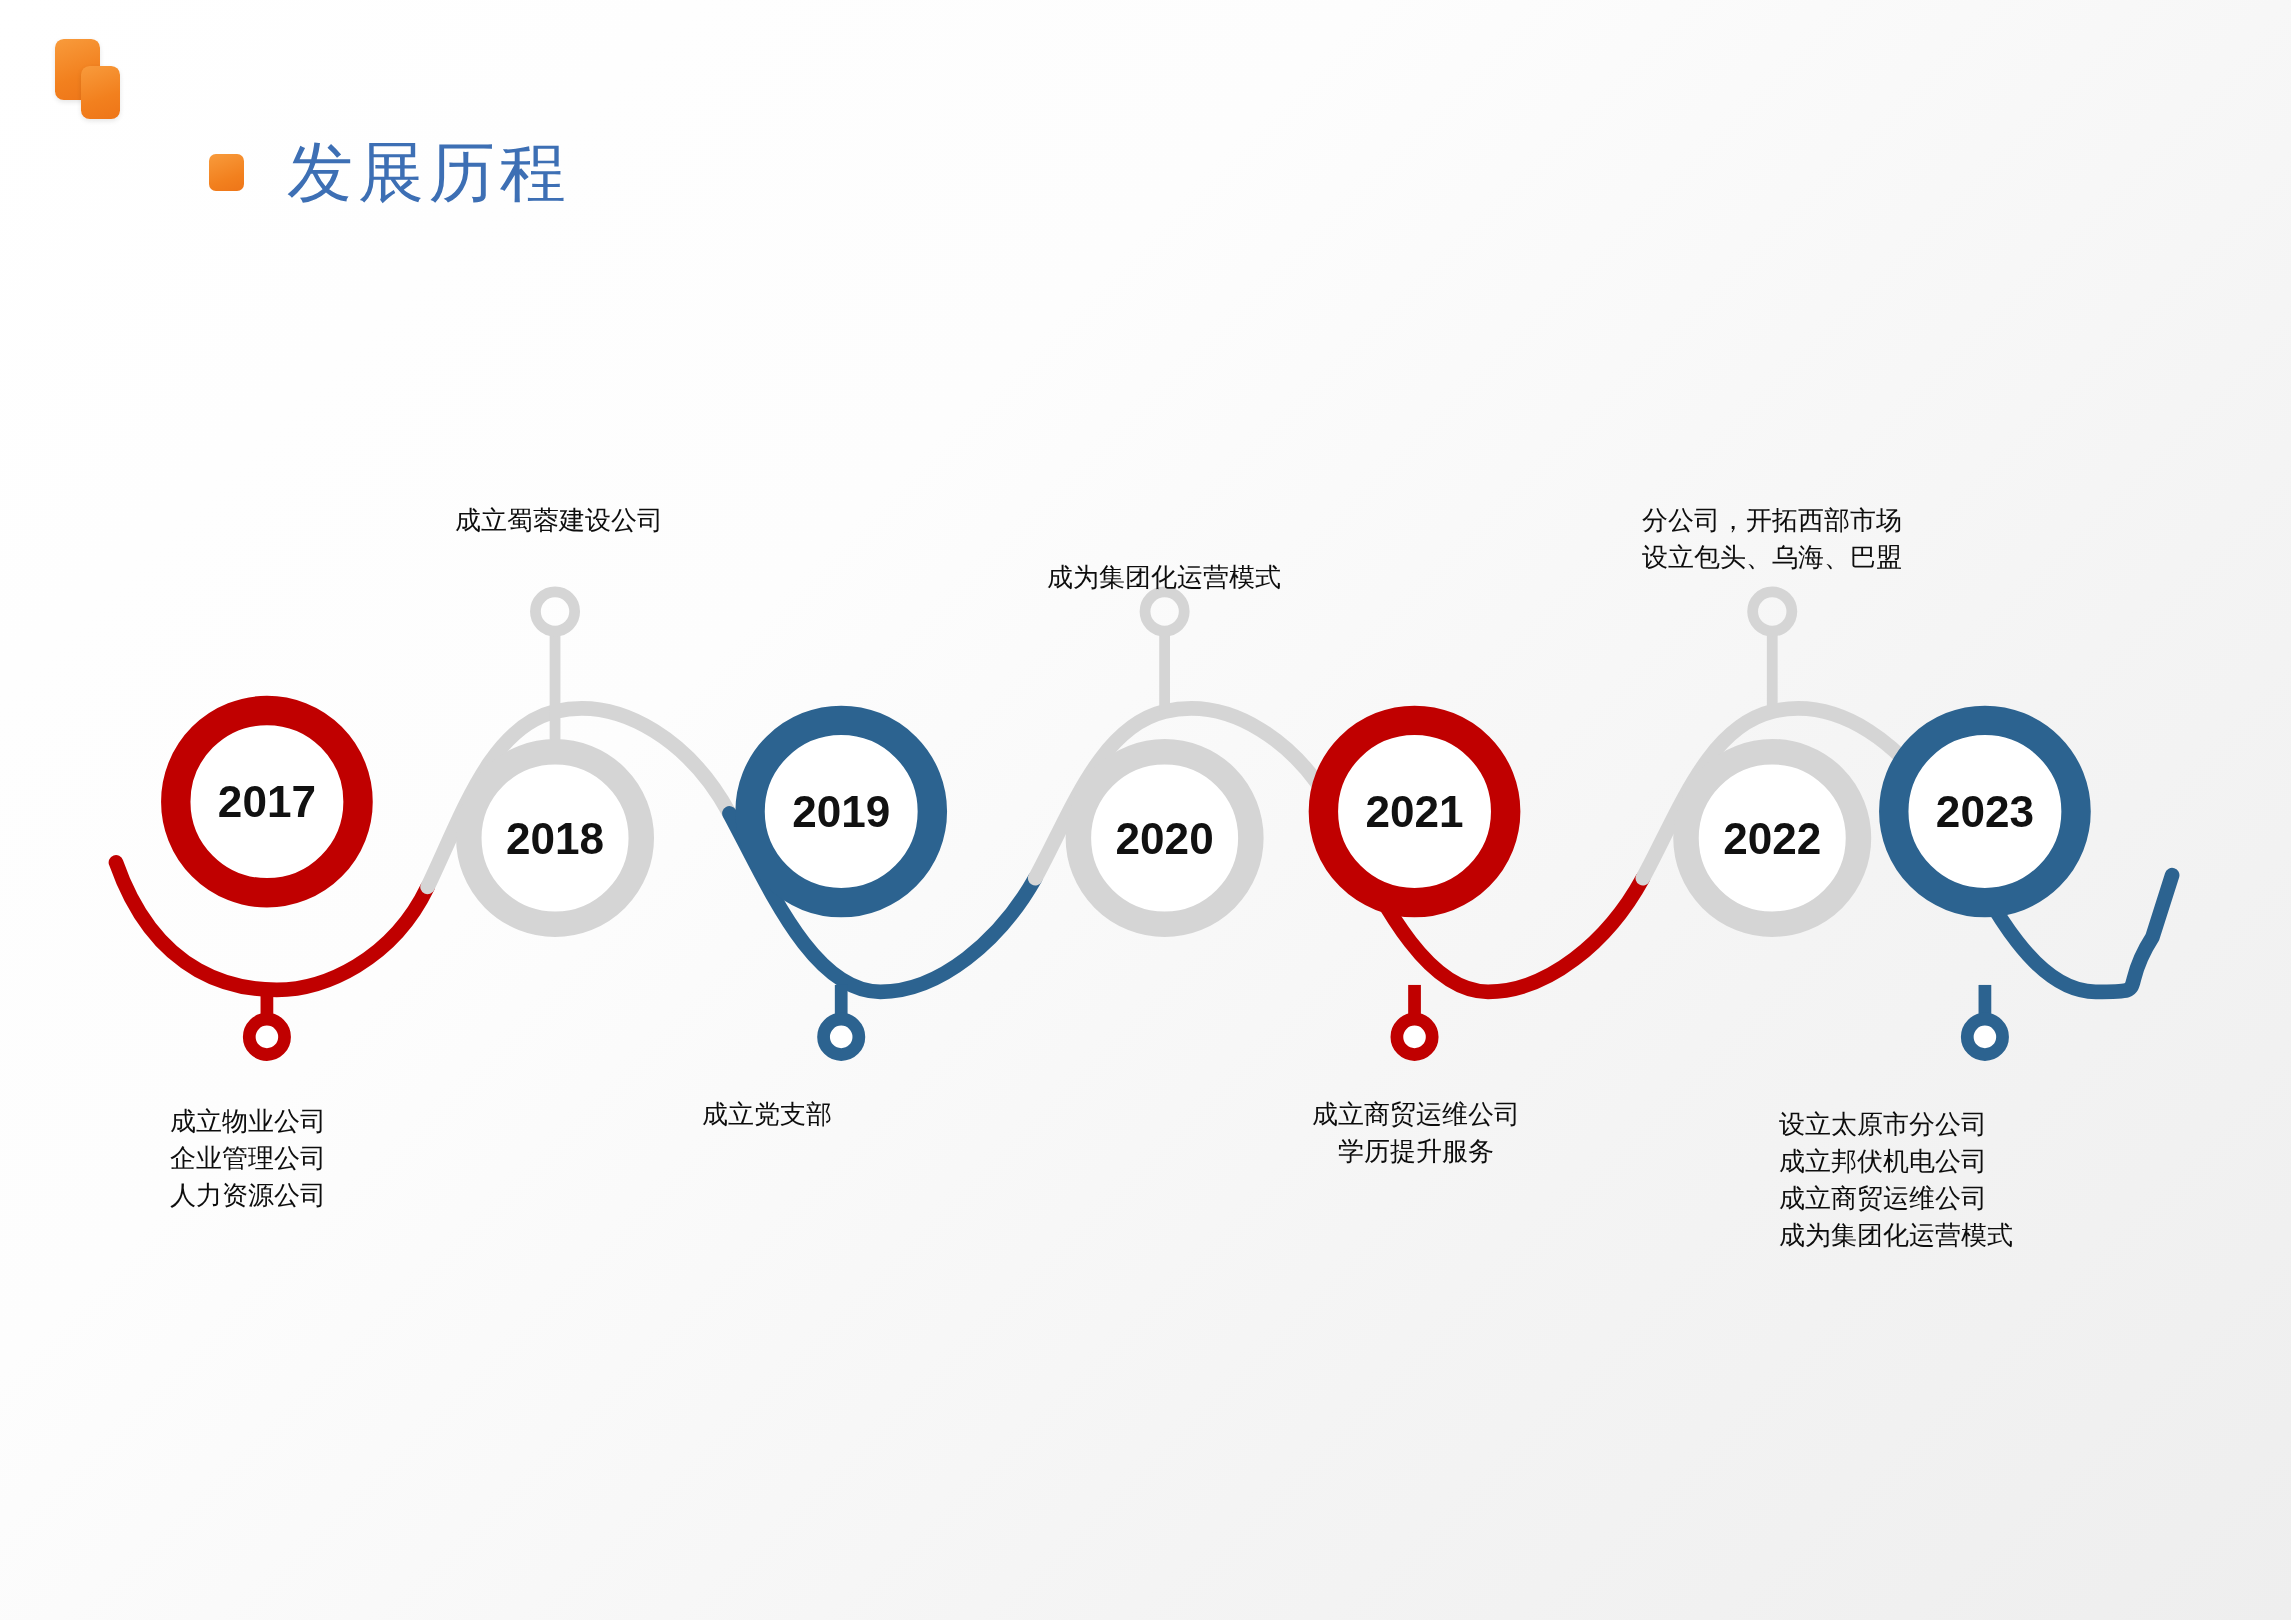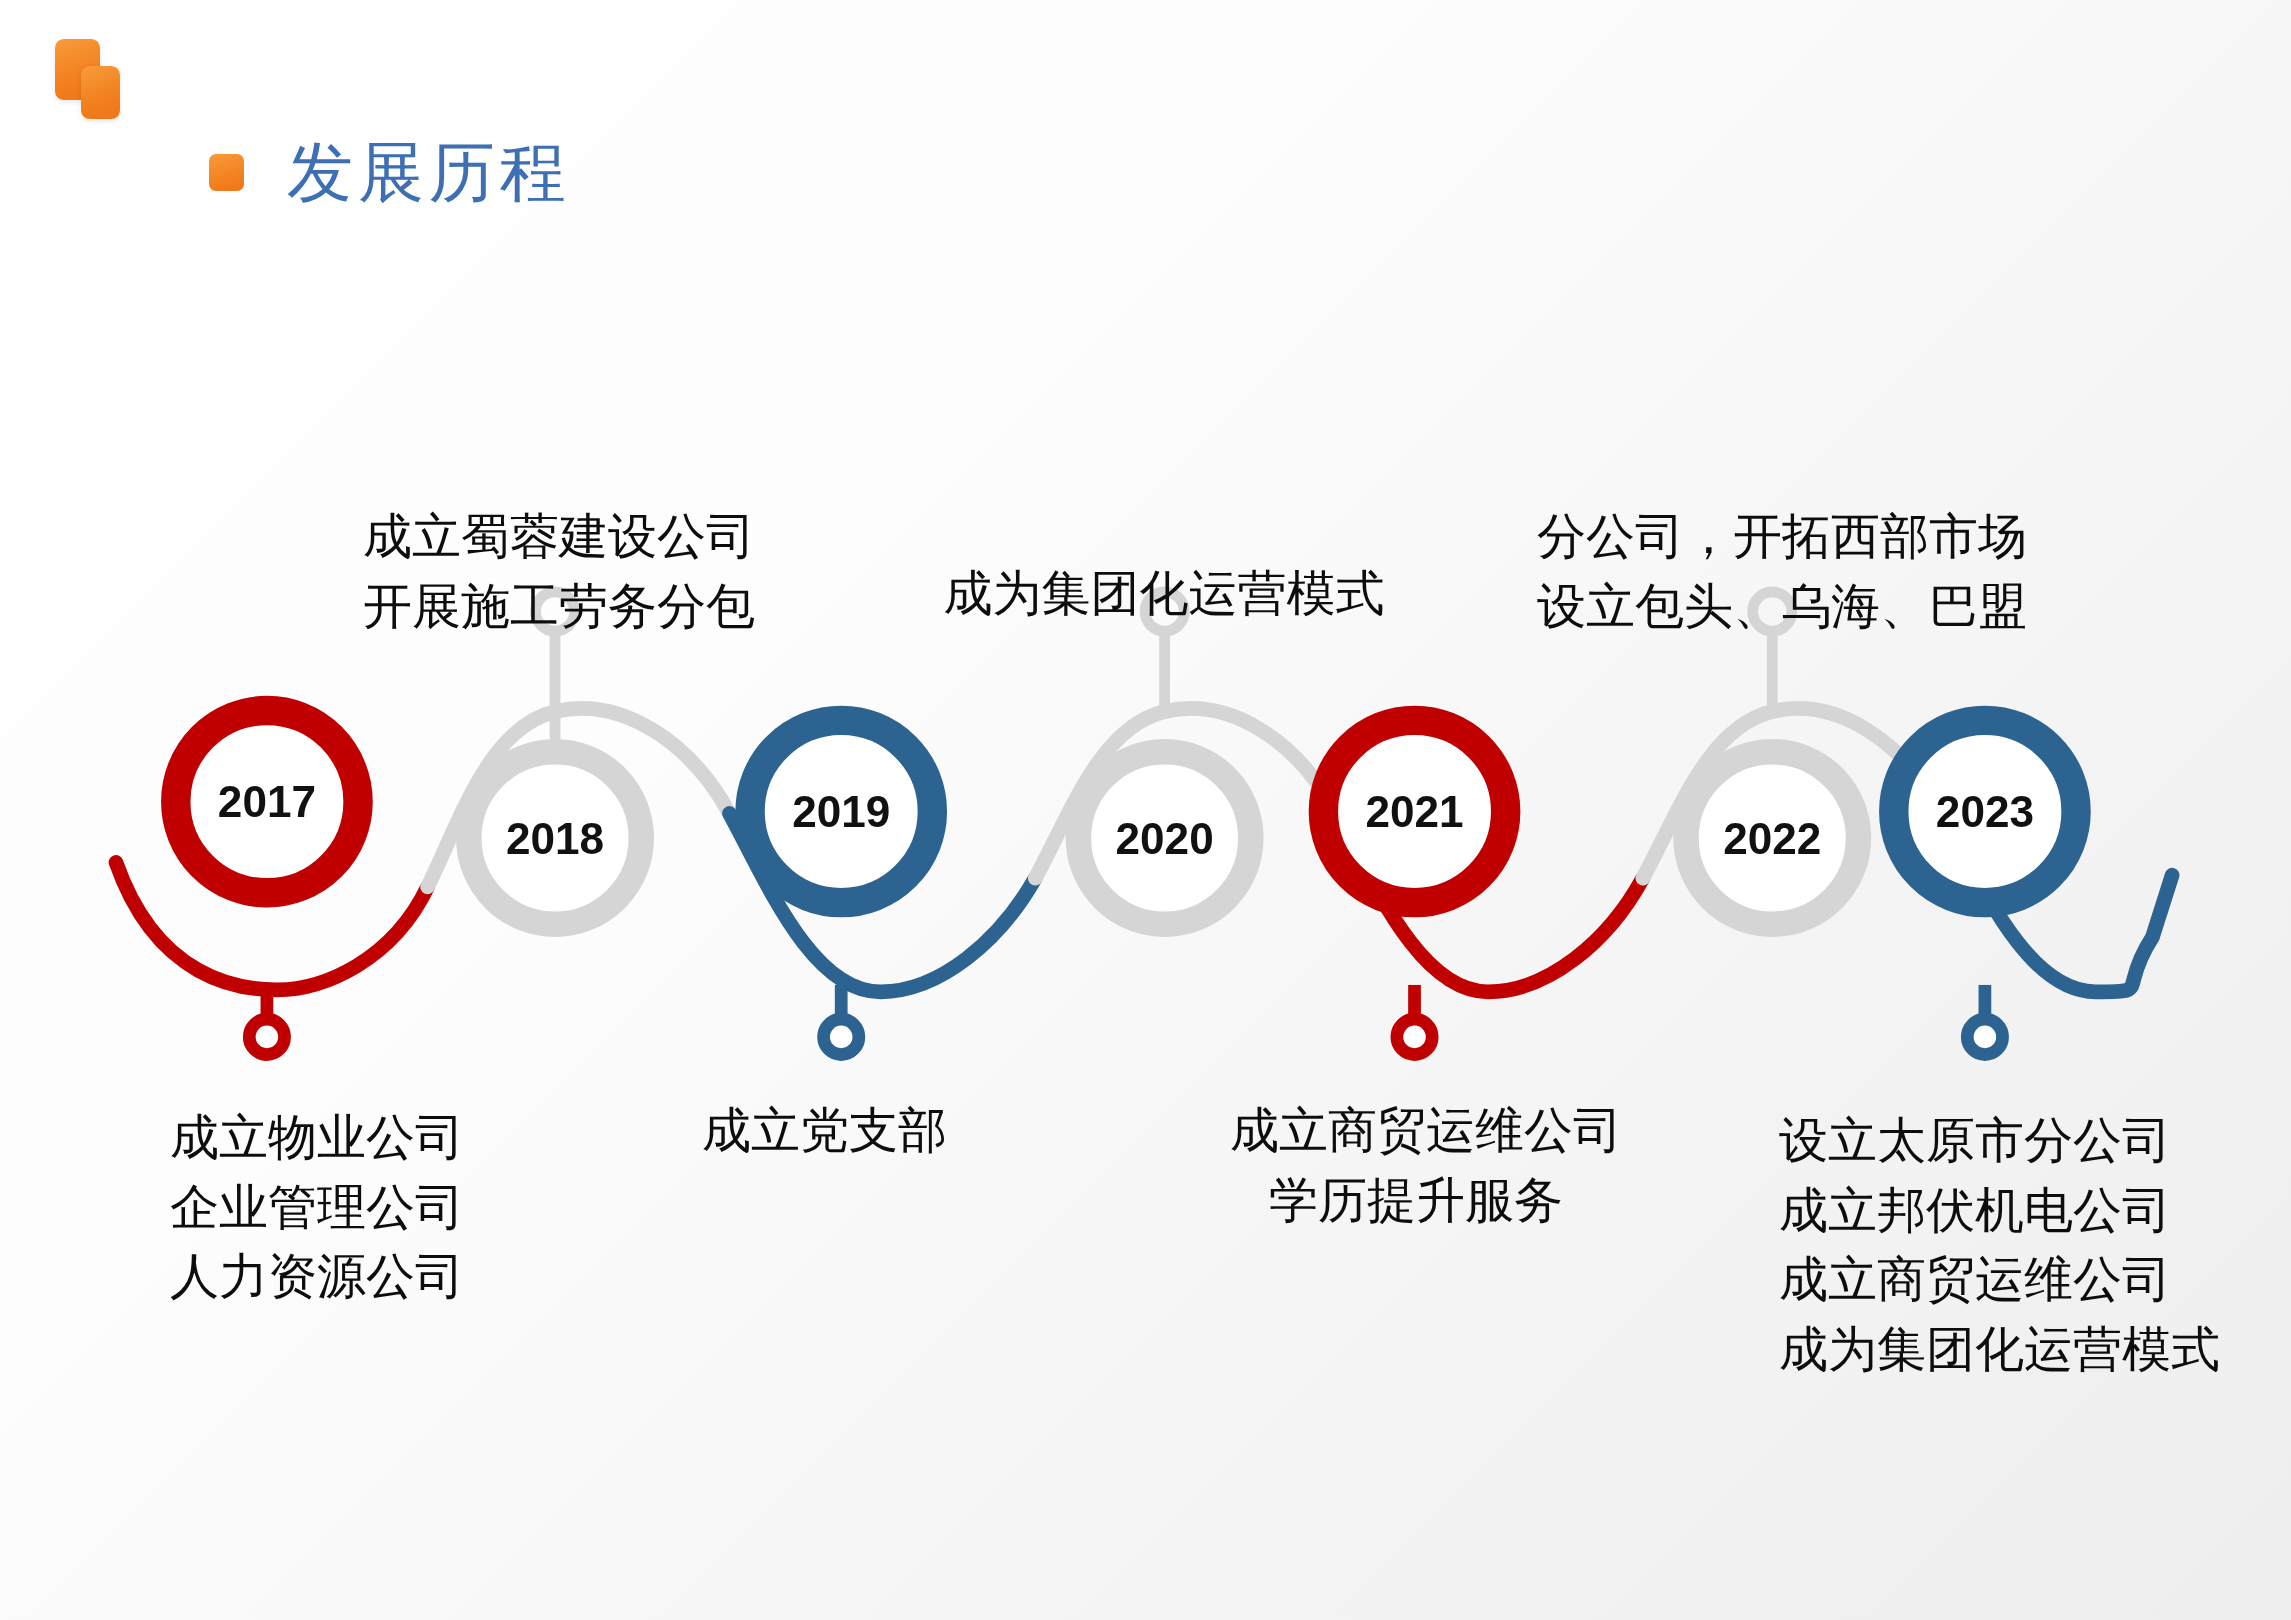--- a/index.html
+++ b/index.html
@@ -67,21 +67,21 @@
     left: 0;
     top: 0;
     width: 2292px;
     height: 1620px;
   }
 
   
   .evt {
     position: absolute;
     color: #0D0D0D;
-    font-size: 49px;
+    font-size: 26px;
     line-height: 1.42;
     white-space: nowrap;
   }
   .evt .ln { display: block; }
   .evt.center { text-align: center; }
   .evt.left   { text-align: left; }
 
   .year-label {
     font-size: 45px;
     font-weight: bold;
@@ -172,21 +172,20 @@
       <line x1="2025" y1="1005" x2="2025" y2="1040" stroke="#2C6390" stroke-width="13"></line>
       <circle cx="2025" cy="1058" r="18" fill="#ffffff" stroke="#2C6390" stroke-width="13"></circle>
       <circle cx="2025" cy="828" r="93" fill="#ffffff" stroke="#2C6390" stroke-width="30"></circle>
       <text class="year-label" x="2025" y="844" text-anchor="middle">2023</text>
     </g>
 
   </svg>
 
   <div class="evt center" style="left:353px; top:502px; width:412px;">
     <span class="ln">成立蜀蓉建设公司</span>
-    <span class="ln">开展施工劳务分包</span>
   </div>
 
   <div class="evt center" style="left:929px; top:559px; width:470px;">
     <span class="ln">成为集团化运营模式</span>
   </div>
 
   <div class="evt center" style="left:1537px; top:502px; width:470px;">
     <span class="ln">分公司，开拓西部市场</span>
     <span class="ln">设立包头、乌海、巴盟</span>
   </div>

